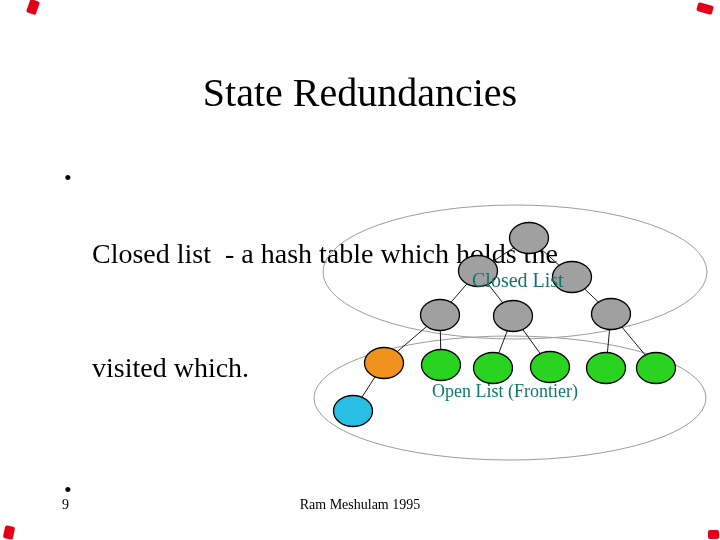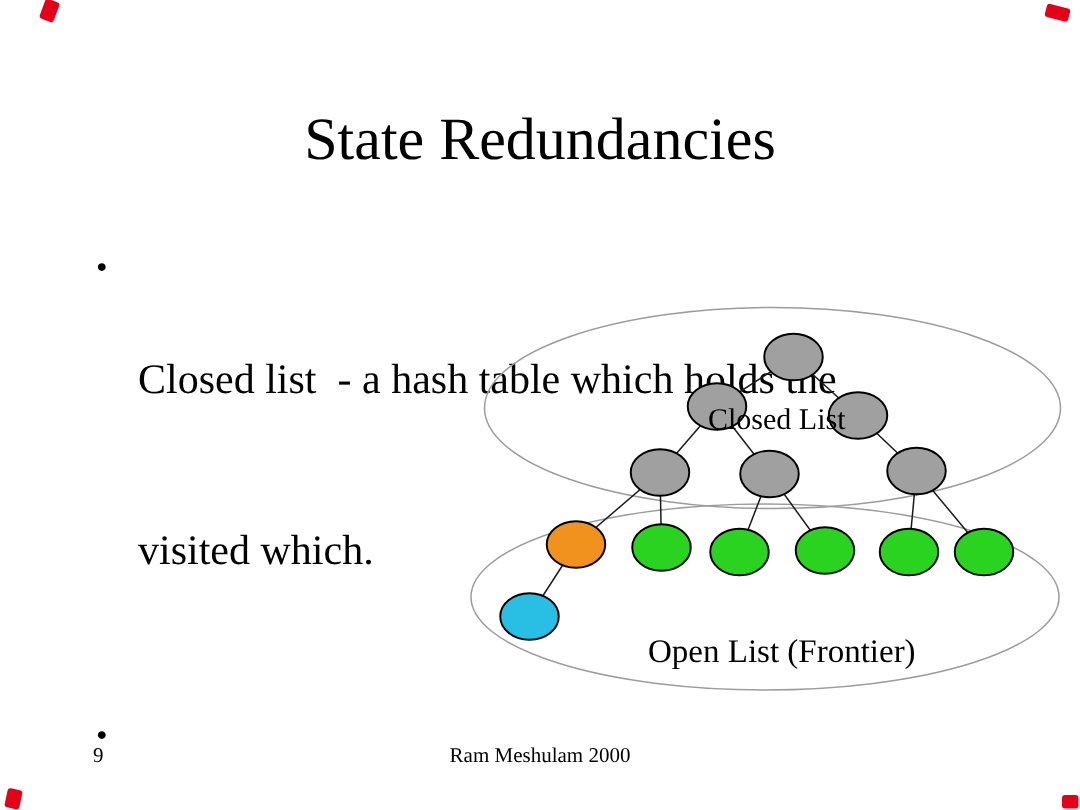--- a/index.html
+++ b/index.html
@@ -20,24 +20,24 @@
     font-size:28px;line-height:38px;
   }
   .bullet-item{display:flex;align-items:flex-start;}
   .bullet-item + .bullet-item{margin-top:8px;}
   .bullet-glyph{
     width:28px;flex:0 0 28px;font-size:22px;line-height:38px;
   }
   .bullet-lines{white-space:pre;}
   .diagram-svg{position:absolute;left:0;top:0;width:720px;height:540px;}
   .diagram-label{
-    position:absolute;line-height:1;white-space:pre;color:#000000;
+    position:absolute;line-height:1;white-space:pre;color:#0f766e;
   }
   .label-closed{top:270px;left:472px;font-size:20px;}
-  .label-open{top:382px;left:432px;font-size:22px;margin-top:41px;}
+  .label-open{top:382px;left:432px;font-size:18px;}
   .footer-page{
     position:absolute;top:496px;left:62px;
     font-size:14px;line-height:17px;
   }
   .footer-credit{
     position:absolute;top:496px;left:0;right:0;text-align:center;
     font-size:14px;line-height:17px;
   }
   .corner-mark{position:absolute;border-radius:2px;}
   .corner-tl{left:28px;top:0px;width:10px;height:14px;transform:rotate(20deg);}
@@ -95,20 +95,20 @@
       <ellipse cx="550" cy="367" rx="19.5" ry="15.5" fill="#2BD321" stroke="#000000" stroke-width="1.3"></ellipse>
       <ellipse cx="606" cy="368" rx="19.5" ry="15.5" fill="#2BD321" stroke="#000000" stroke-width="1.3"></ellipse>
       <ellipse cx="656" cy="368" rx="19.5" ry="15.5" fill="#2BD321" stroke="#000000" stroke-width="1.3"></ellipse>
       <ellipse cx="353" cy="411" rx="19.5" ry="15.5" fill="#29BEE3" stroke="#000000" stroke-width="1.3"></ellipse>
     </svg>
 
   <div class="diagram-label label-closed">Closed List</div>
   <div class="diagram-label label-open">Open List (Frontier)</div>
 
   <div class="footer-page">9</div>
-  <div class="footer-credit">Ram Meshulam 2000</div>
+  <div class="footer-credit">Ram Meshulam 1995</div>
 
   <div class="corner-mark corner-tl" style="background: rgb(229, 0, 25);"></div>
   <div class="corner-mark corner-tr" style="background: rgb(229, 0, 25);"></div>
   <div class="corner-mark corner-bl" style="background: rgb(229, 0, 25);"></div>
   <div class="corner-mark corner-br" style="background: rgb(229, 0, 25);"></div>
 
 </div>
 
 </body></html>

